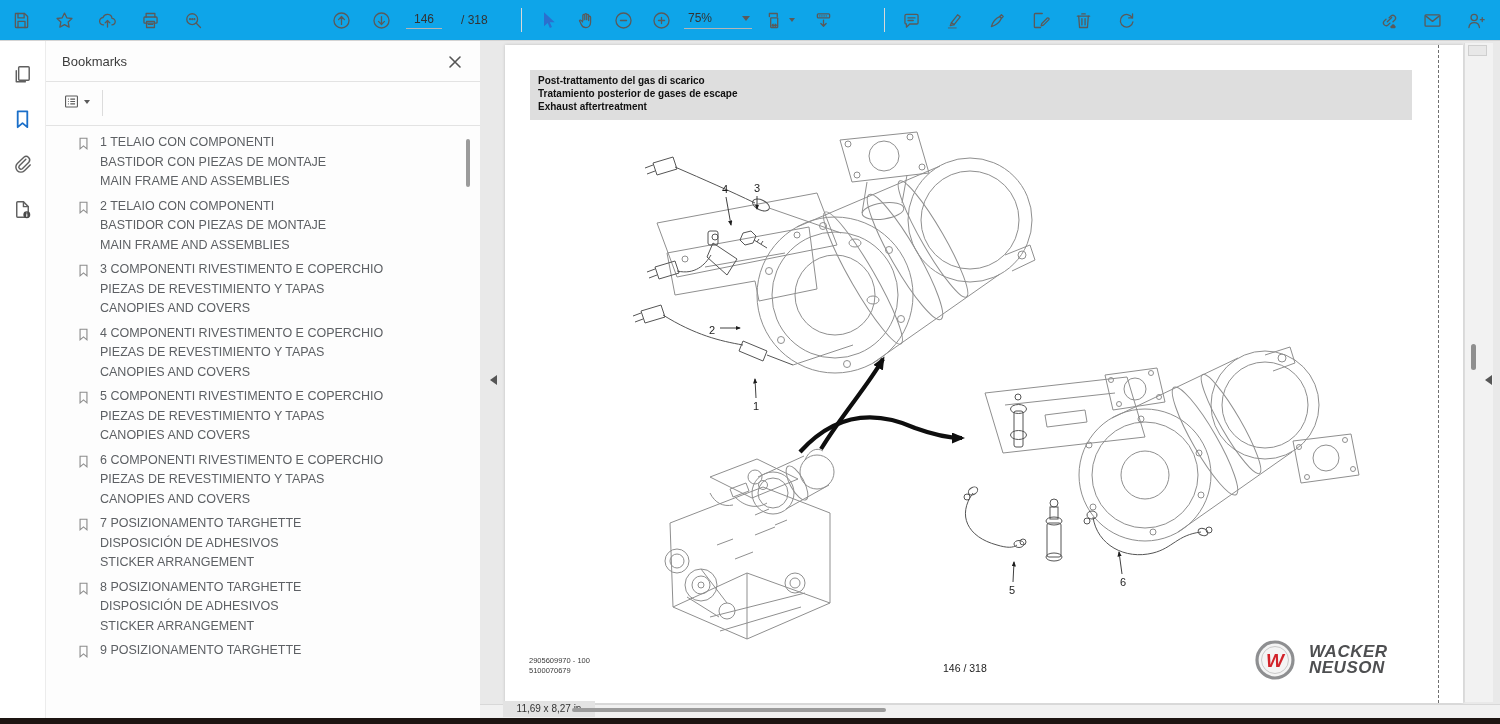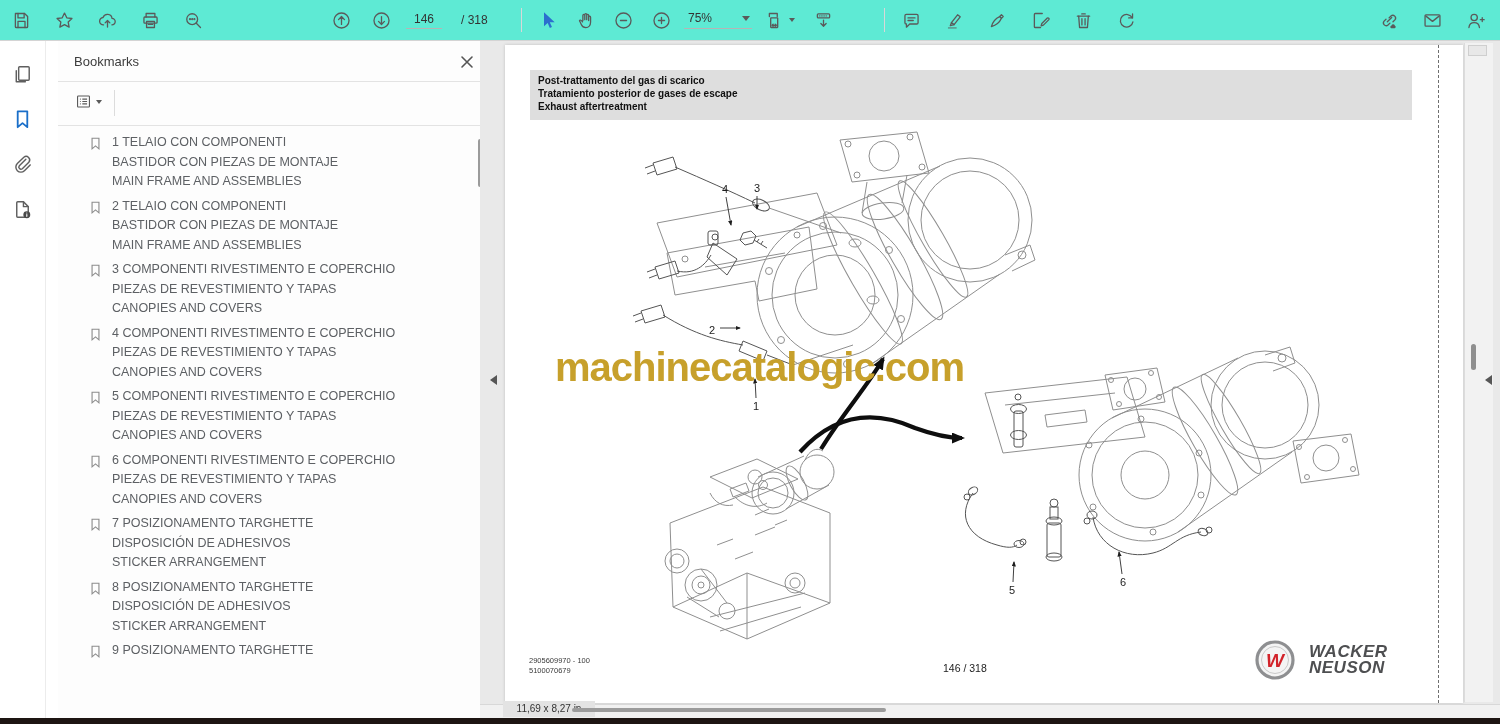--- a/index.html
+++ b/index.html
@@ -1,36 +1,36 @@
 <!DOCTYPE html>
 <html><head>
 <meta charset="utf-8">
 <style>
   html,body{margin:0;padding:0;}
   body{width:1500px;height:724px;position:relative;overflow:hidden;background:#fff;
        font-family:"Liberation Sans","DejaVu Sans",sans-serif;-webkit-font-smoothing:antialiased;}
   .abs{position:absolute;}
   
-  #toolbar{position:absolute;left:0;top:0;width:1500px;height:40px;background:#5eead4;border-bottom:1px solid #d4d4d4;}
+  #toolbar{position:absolute;left:0;top:0;width:1500px;height:40px;background:#0ea5e9;border-bottom:1px solid #d4d4d4;}
   .tbg{position:absolute;top:0;height:40px;display:flex;align-items:center;}
   .ico{width:30px;height:30px;display:flex;align-items:center;justify-content:center;border-radius:3px;cursor:default;}
   .ico svg{width:21px;height:21px;stroke:#5a5a5a;fill:none;stroke-width:1.5;stroke-linecap:round;stroke-linejoin:round;}
   .tbdiv{position:absolute;top:8px;width:1px;height:24px;background:#d8d8d8;}
   .numinput{width:36px;text-align:center;font-size:12px;color:#333;border-bottom:1px solid #b5b5b5;padding-bottom:2px;}
   .pagetotal{font-size:12px;color:#333;margin-left:9px;}
   .dd{display:flex;align-items:center;justify-content:space-between;width:62px;border-bottom:1px solid #b5b5b5;
       padding:0 2px 3px 4px;font-size:12px;color:#333;}
   .caret{width:0;height:0;border-left:4px solid transparent;border-right:4px solid transparent;border-top:5px solid #5a5a5a;}
   .caret.sm{border-left-width:3px;border-right-width:3px;border-top-width:4px;margin-left:3px;}
   
   #rail{position:absolute;left:0;top:41px;width:45px;height:677px;background:#fff;border-right:1px solid #ececec;}
   .rico{position:absolute;left:8px;width:28px;height:28px;display:flex;align-items:center;justify-content:center;}
   .rico svg{width:23px;height:23px;stroke:#5f5f5f;fill:none;stroke-width:1.5;stroke-linecap:round;stroke-linejoin:round;}
   
-  #panel{position:absolute;left:58px;top:41px;width:434px;height:677px;background:#fdfdfd;border-right:1px solid #cfcfcf;}
+  #panel{position:absolute;left:46px;top:41px;width:434px;height:677px;background:#fdfdfd;border-right:1px solid #cfcfcf;}
   #panel-title{position:absolute;left:16px;top:13px;font-size:13px;color:#3c3c3c;}
   #panel-close{position:absolute;right:16px;top:12px;width:18px;height:18px;}
   #panel-close svg{width:14px;height:14px;stroke:#555;stroke-width:1.6;}
   .pdiv{position:absolute;left:0;right:0;height:1px;background:#e3e3e3;}
   #opt-btn{position:absolute;left:16px;top:51px;display:flex;align-items:center;}
   #opt-btn svg{width:19px;height:19px;stroke:#5a5a5a;fill:none;stroke-width:1.4;}
   #opt-vdiv{position:absolute;left:56px;top:49px;width:1px;height:26px;background:#dcdcdc;}
   #bmlist{position:absolute;left:0;top:92px;right:16px;bottom:0;overflow:hidden;padding-left:30px;}
   .bm{display:flex;gap:9px;margin-bottom:5px;cursor:default;}
   .bm svg{width:15px;height:15px;flex:none;margin-top:3px;stroke:#8c8c8c;fill:none;stroke-width:1.8;}
@@ -550,21 +550,20 @@
         <text x="615" y="541">6</text>
       </g>
     </svg>
 
     <div id="hdrbox">
       <div>Post-trattamento del gas di scarico</div>
       <div>Tratamiento posterior de gases de escape</div>
       <div>Exhaust aftertreatment</div>
     </div>
 
-    <div id="watermark">machinecatalogic.com</div>
 
     <div id="refnums">
       <div>2905609970 - 100</div>
       <div>5100070679</div>
     </div>
     <div id="pageind">146 / 318</div>
     <div id="brand">
       <svg width="40" height="40" viewBox="0 0 40 40">
         <circle cx="20" cy="20" r="18" fill="#f4f4f4" stroke="#8e8f91" stroke-width="3.2"></circle>
         <circle cx="20" cy="20" r="13.5" fill="none" stroke="#c9c9c9" stroke-width="1"></circle>

